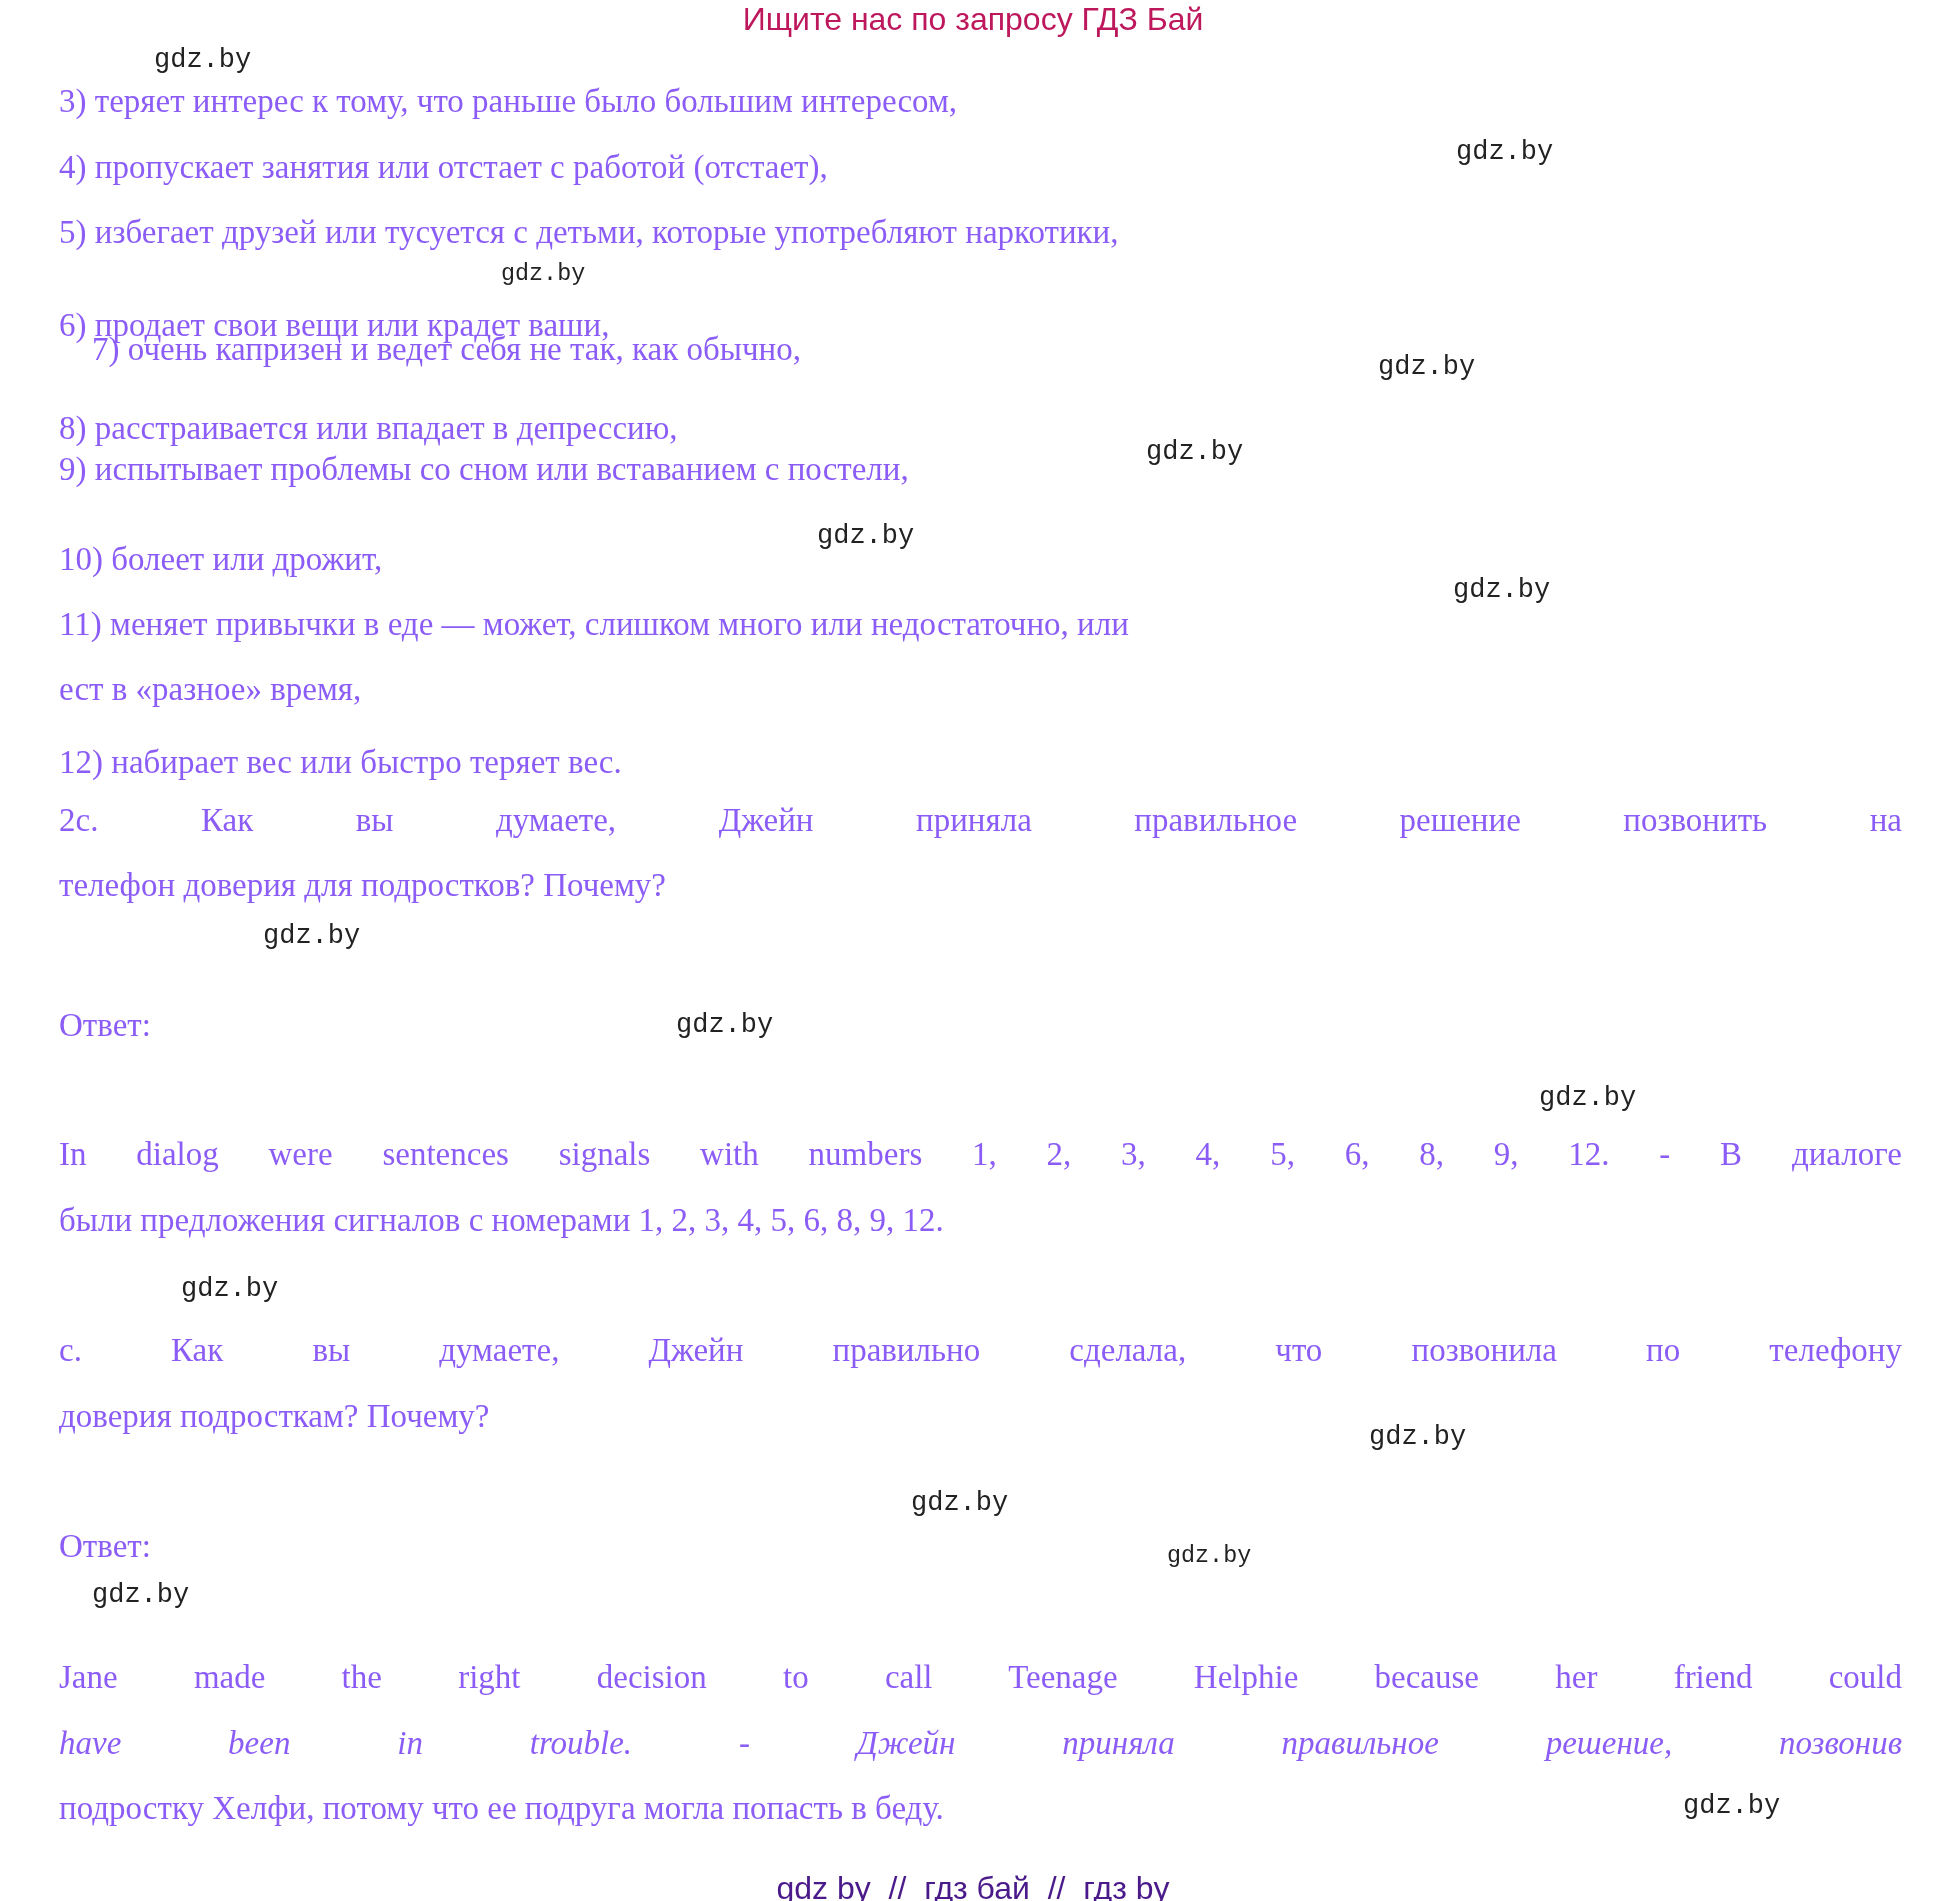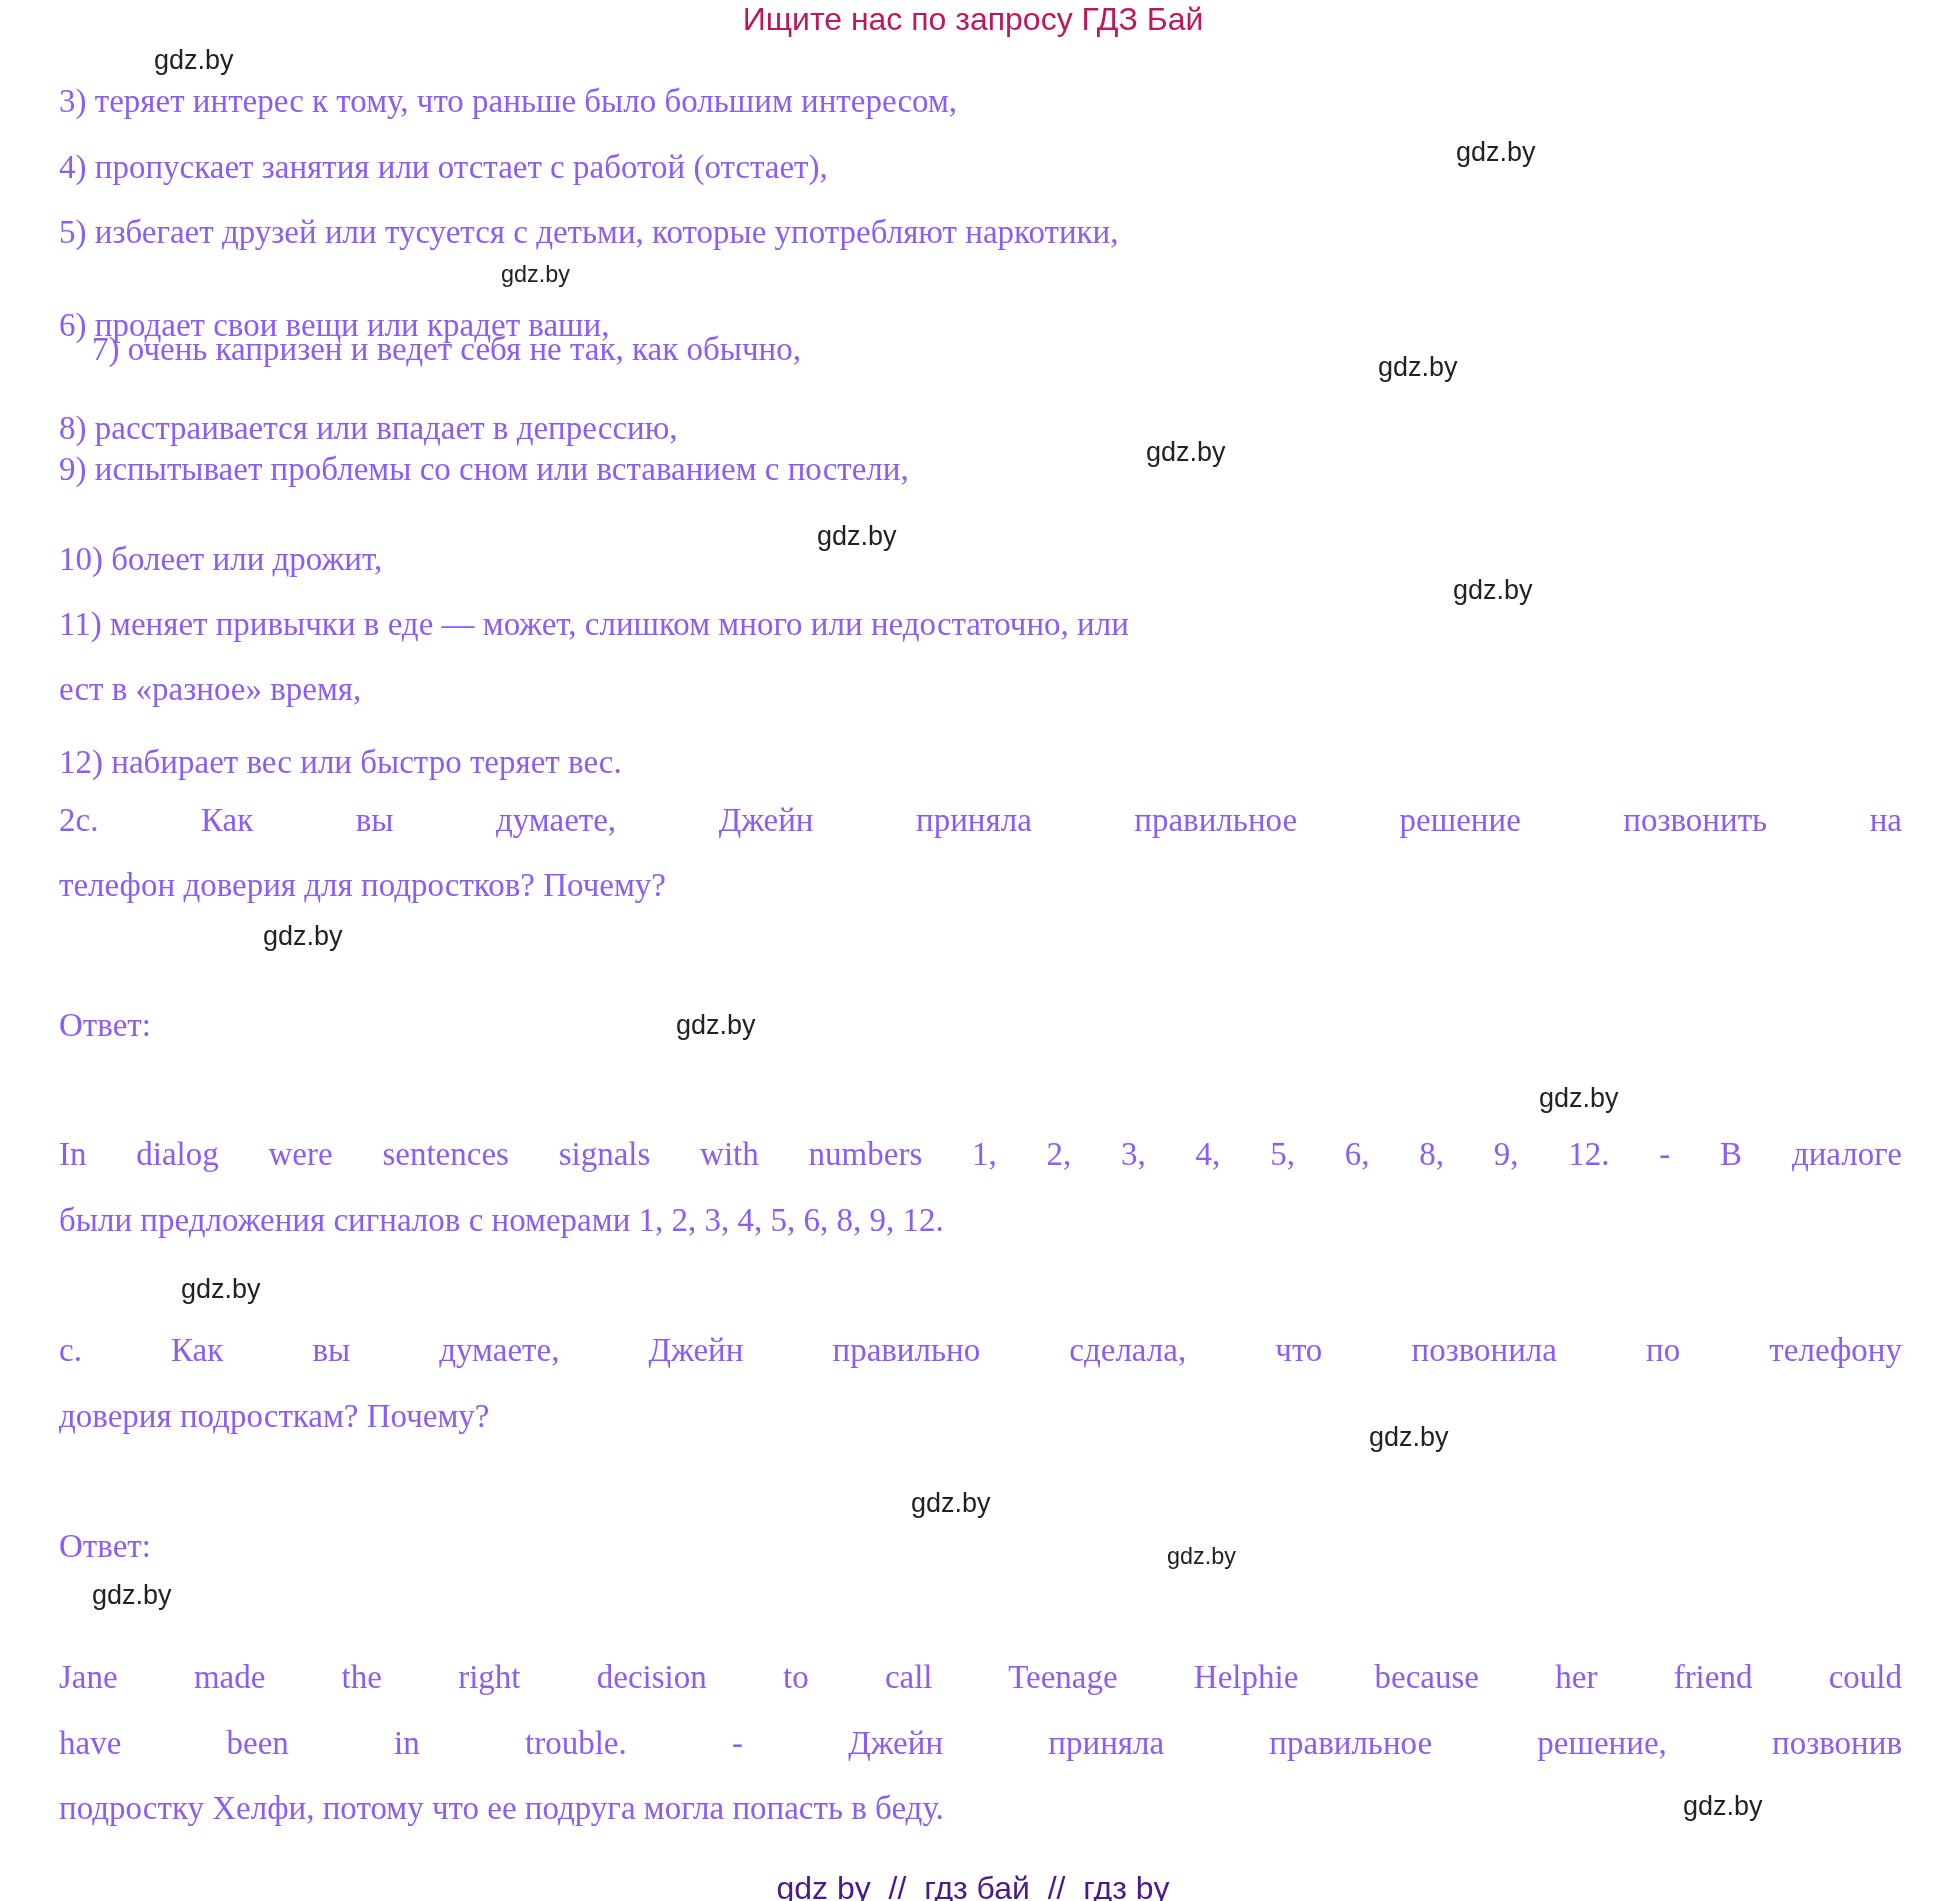--- a/index.html
+++ b/index.html
@@ -9,21 +9,21 @@
     text-align: center; color: #be185d;
     font-family: "Liberation Sans", sans-serif; font-size: 32px; line-height: 39px;
   }
   .line {
     position: absolute; left: 59px; width: 1843px;
     font-family: "Liberation Serif", serif; font-size: 33px; line-height: 59px;
     color: #8b5cf6; white-space: nowrap;
   }
   .just { white-space: normal; text-align: justify; text-align-last: justify; }
   .wm {
-    position: absolute; font-family: Liberation Sans, sans-serif;
+    position: absolute; font-family: Liberation Mono, monospace;
     font-size: 27px; line-height: 31px; color: #222;
   }
   .wm.small { font-size: 23.4px; }
   .ftr {
     position: absolute; left: 0; right: 0; top: 1871px;
     text-align: center; color: #4b1a8a;
     font-family: "Liberation Sans", sans-serif; font-size: 32px; line-height: 35px;
     white-space: pre;
   }
 </style>
@@ -70,17 +70,17 @@
 
 <div class="line just" style="top:1125px;">In dialog were sentences signals with numbers 1, 2, 3, 4, 5, 6, 8, 9, 12. - В диалоге</div>
 <div class="line" style="top:1191px;">были предложения сигналов с номерами 1, 2, 3, 4, 5, 6, 8, 9, 12.</div>
 
 <div class="line just" style="top:1321px;">с. Как вы думаете, Джейн правильно сделала, что позвонила по телефону</div>
 <div class="line" style="top:1387px;">доверия подросткам? Почему?</div>
 
 <div class="line" style="top:1517px;">Ответ:</div>
 
 <div class="line just" style="top:1648px;">Jane made the right decision to call Teenage Helphie because her friend could</div>
-<div class="line just" style="top:1714px;">have been in trouble. - Джейн приняла правильное решение, позвонив</div>
+<div class="line just" style="top:1714px;font-style:italic;">have been in trouble. - Джейн приняла правильное решение, позвонив</div>
 <div class="line" style="top:1779px;">подростку Хелфи, потому что ее подруга могла попасть в беду.</div>
 
 <div class="ftr">gdz by  //  гдз бай  //  гдз by</div>
 
 
 </body></html>

